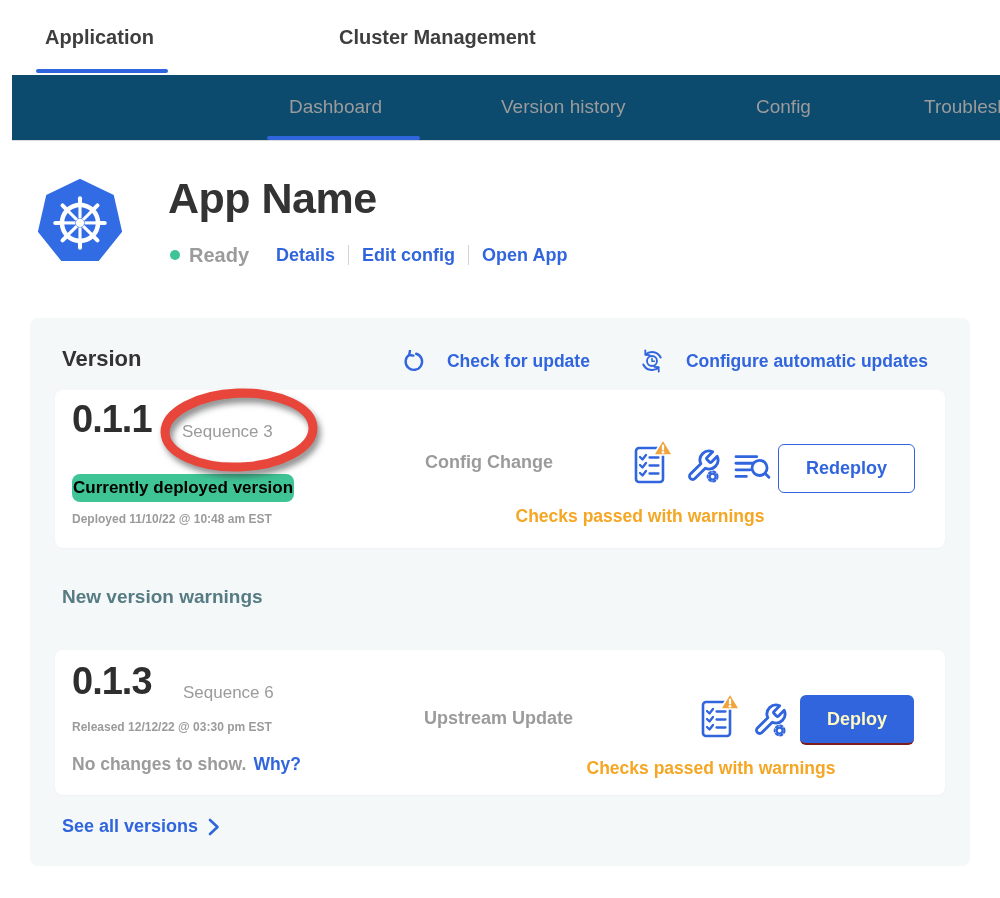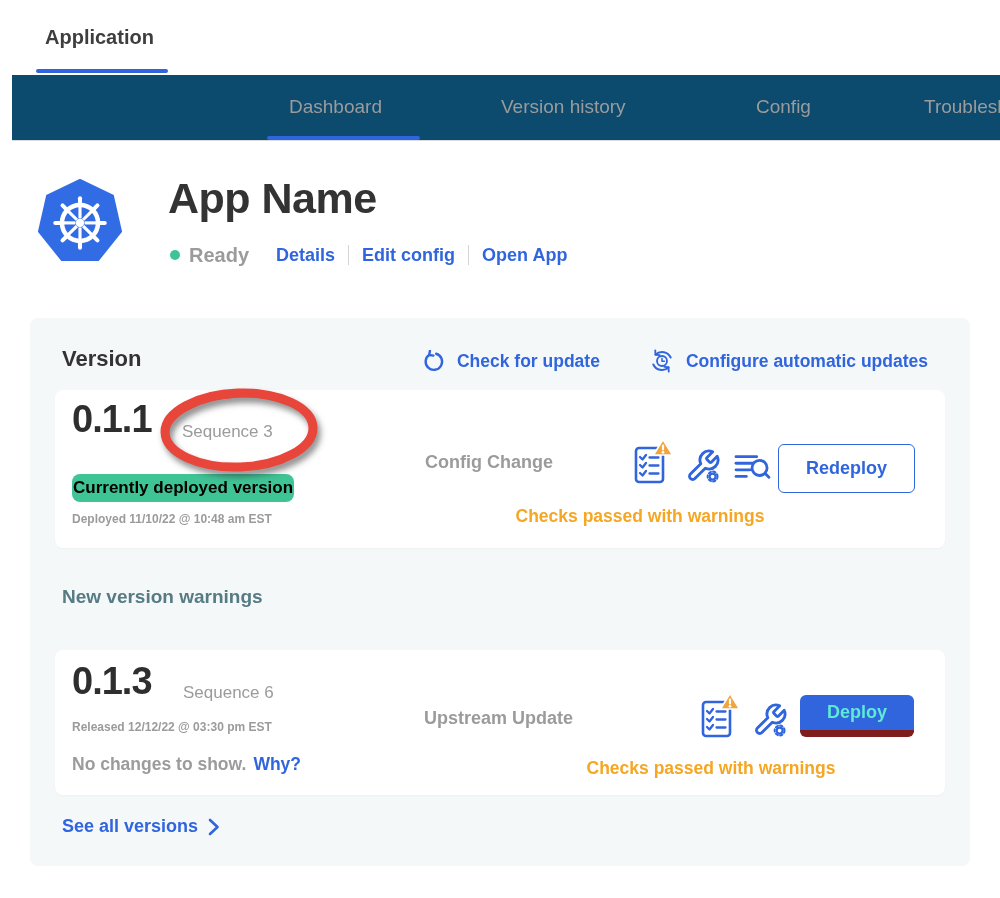--- a/index.html
+++ b/index.html
@@ -39,49 +39,50 @@
   .app-name{position:absolute;left:168px;top:174px;font-size:43px;font-weight:700;color:#333;letter-spacing:-0.5px}
   .status-row{position:absolute;left:170px;top:242px;display:flex;align-items:center;gap:13px;height:26px}
   .dot{width:10px;height:10px;border-radius:50%;background:var(--green);margin-right:-4px}
   .status-text{font-size:20px;font-weight:600;color:var(--gray);margin-right:14px}
   .hlink{font-size:18px;font-weight:700;color:var(--blue)}
   .pipe{width:1px;height:20px;background:#D4D4D4}
   
   .version-card{position:absolute;left:30px;top:318px;width:940px;height:548px;background:var(--cardbg);border-radius:8px}
   .card-title{position:absolute;left:32px;top:28px;font-size:22px;font-weight:700;color:#333}
   .card-actions{position:absolute;top:31px;right:42px;display:flex;gap:50px}
-  .action-link{display:flex;align-items:center;gap:12px;font-size:17.5px;font-weight:700;color:var(--blue);white-space:nowrap}
+  .action-link{display:flex;align-items:center;gap:22px;font-size:17.5px;font-weight:700;color:var(--blue);white-space:nowrap}
   .vbox{position:absolute;left:25px;width:890px;background:#fff;border-radius:8px;box-shadow:0 1px 2px rgba(0,0,0,.03)}
   .vbox-current{top:72px;height:158px}
   .vbox-new{top:332px;height:145px}
   .ver-number{position:absolute;left:17px;font-size:38px;font-weight:700;color:#2e2e2e;letter-spacing:-1px}
   .seq{position:absolute;font-size:17px;color:var(--gray)}
   .badge{position:absolute;left:17px;top:84px;background:var(--green);color:#000000;font-size:17px;font-weight:700;padding:4px 1px;border-radius:8px;white-space:nowrap}
   .meta{position:absolute;left:17px;font-size:12px;font-weight:600;color:var(--gray);white-space:nowrap}
   .source{position:absolute;font-size:18px;font-weight:700;color:var(--gray);white-space:nowrap}
   .icons-row{position:absolute;display:flex;align-items:flex-start;gap:12px}
   .checks{position:absolute;width:420px;text-align:center;font-size:17.5px;font-weight:700;color:var(--orange);white-space:nowrap}
   .btn{position:absolute;display:flex;align-items:center;justify-content:center;font-size:18px;font-weight:700;border-radius:6px;font-family:"Liberation Sans",sans-serif}
   .btn-outline{left:723px;top:54px;width:137px;height:49px;background:#fff;border:1.5px solid var(--blue);color:var(--blue)}
-  .btn-solid{left:745px;top:45px;width:114px;height:42px;background:var(--blue);border:none;border-bottom:7px solid #7f1d1d;color:#5eead4}
+  .btn-solid{left:745px;top:45px;width:114px;height:50px;background:var(--blue);border:none;border-bottom:2px solid #7f1d1d;color:#fef9c3}
   .new-heading{position:absolute;left:32px;top:268px;font-size:19px;font-weight:700;color:var(--teal)}
   .see-all{position:absolute;left:32px;top:498px;display:flex;align-items:center;gap:10px;font-size:18px;font-weight:700;color:var(--blue)}
   .nochanges{position:absolute;left:17px;top:104px;display:flex;gap:7px;font-size:17.5px;font-weight:600;color:var(--gray);white-space:nowrap}
   .why-link{color:var(--blue);font-weight:700}
   
   .annotation{position:absolute;left:94px;top:-12px;width:180px;height:108px;filter:drop-shadow(3px 5px 3px rgba(45,45,45,.55));pointer-events:none;z-index:5}
   svg{display:block}
   .ic-wrench{margin-top:10px}
   .ic-logs{margin-top:13px}
 </style>
 </head>
 <body>
 
 <header class="topnav">
   <div class="tab tab-application clickable">Application</div>
+  <div class="tab tab-cluster clickable">Cluster Management</div>
   <div class="topnav-underline"></div>
 </header>
 
 <nav class="subnav">
   <div class="tab sub-dashboard clickable">Dashboard</div>
   <div class="tab sub-history clickable">Version history</div>
   <div class="tab sub-config clickable">Config</div>
   <div class="tab sub-troubleshoot clickable">Troubleshoot</div>
   <div class="subnav-underline"></div>
 </nav>

